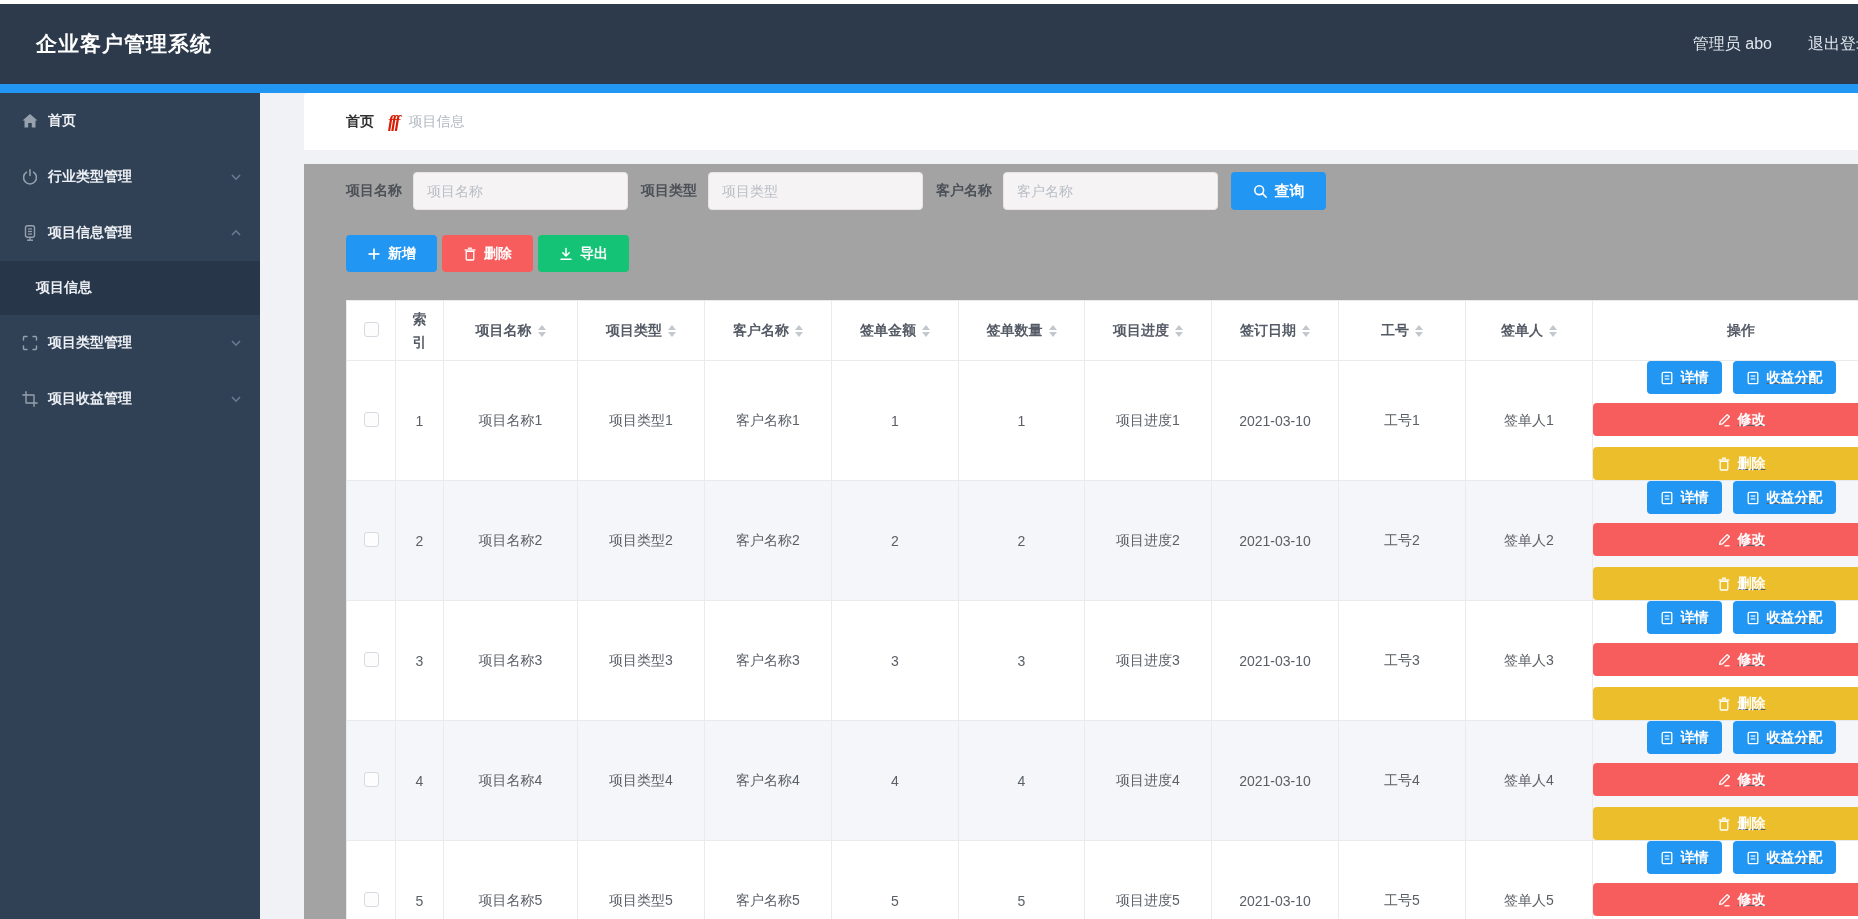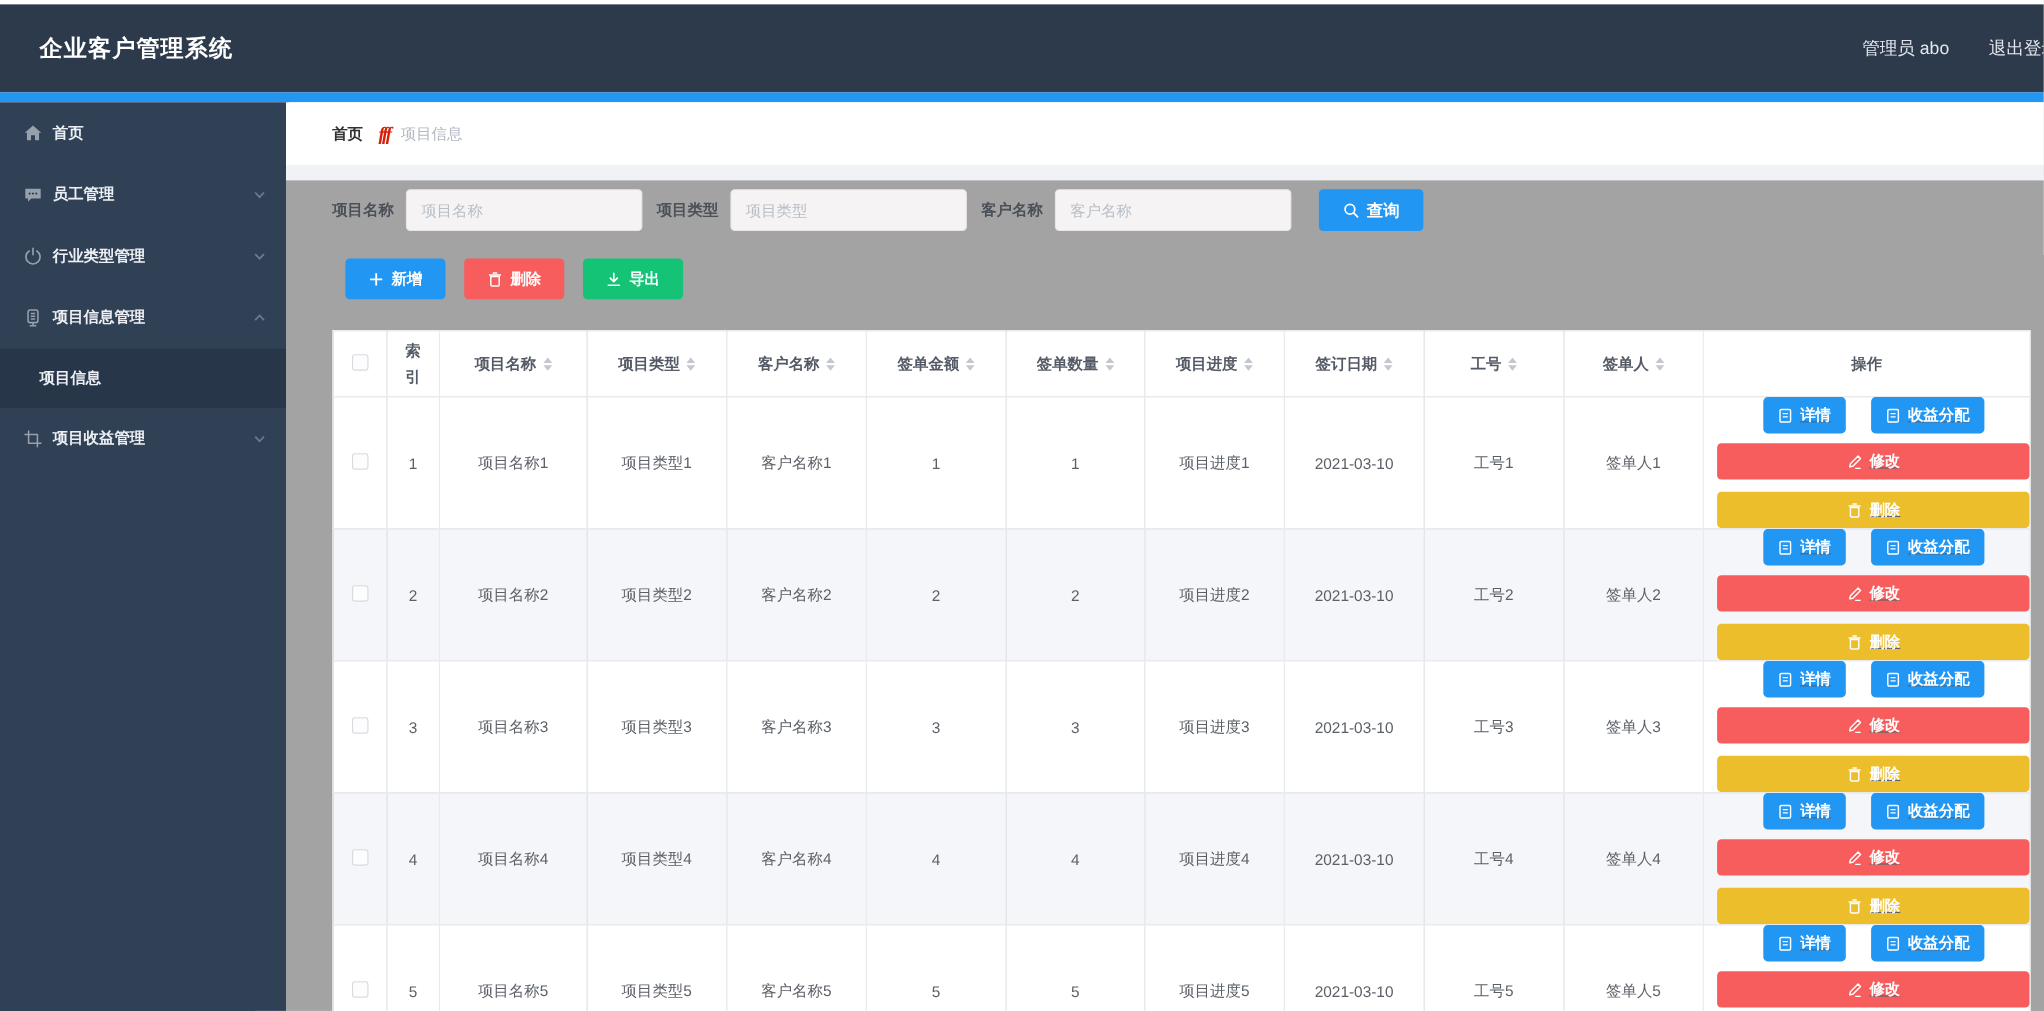--- a/index.html
+++ b/index.html
@@ -8,21 +8,21 @@
 
   
   .top-white { height:4px; background:#ffffff; }
   .topbar { height:80px; background:#2d3a4b; display:flex; align-items:center; justify-content:space-between; padding-left:36px; overflow:hidden; }
   .app-title { color:#ffffff; font-size:21px; font-weight:bold; letter-spacing:1px; }
   .topbar-right { display:flex; align-items:center; gap:36px; color:#e3e8ee; font-size:16px; margin-right:-14px; white-space:nowrap; }
   .topbar-right span { cursor:pointer; }
   .accent-bar { height:9px; background:#2196f3; }
 
   
-  .layout { display:flex; height:826px; }
+  .layout { display:flex; height:826px;gap:44px; }
 
   
   .sidebar { width:260px; flex-shrink:0; background:#304156; color:#e9edf2; }
   .menu-item { height:56px; display:flex; align-items:center; padding:0 18px 0 21px; font-size:14px; font-weight:bold; cursor:pointer; }
   .menu-item .mi-icon { width:18px; height:18px; margin-right:9px; color:#97a1ad; flex-shrink:0; display:inline-flex; }
   .menu-item .mi-label { flex:1; color:#eceff3; }
   .menu-item .chevron { width:12px; height:12px; color:#6b7a90; display:inline-flex; }
   .chevron.up svg { transform:rotate(180deg); }
   .submenu { background:#283649; }
   .submenu-item { height:54px; display:flex; align-items:center; padding-left:36px; font-size:14px; font-weight:bold; color:#eceff3; cursor:pointer; }
@@ -34,21 +34,21 @@
   .bc-sep { color:#d81e06; font-weight:bold; font-style:italic; font-family:"Liberation Serif","DejaVu Serif",serif; font-size:17px; margin:0 10px 0 14px; letter-spacing:-2px; }
   .bc-current { color:#b1b8c2; }
   .content-gap { height:14px; background:#f0f2f5; flex-shrink:0; }
   .main-card { background:#a3a3a3; flex:1; padding:8px 13px 0 42px; overflow:hidden; }
 
   
   .filter-row { display:flex; align-items:center; }
   .filter-label { font-size:14px; font-weight:bold; color:#4c5158; margin-right:11px; white-space:nowrap; }
   .filter-input { width:215px; height:38px; background:#f5f3f3; border:1px solid #e9e5e5; border-radius:4px; padding:0 13px; font-size:14px; color:#606266; margin-right:13px; outline:none; font-family:inherit; }
   .filter-input::placeholder { color:#b9bec6; }
-  .btn { display:inline-flex; align-items:center; justify-content:center; gap:7px; border:none; border-radius:4px; color:#fff; font-size:14px; font-weight:bold; cursor:pointer; font-family:inherit;margin-left:12px; }
+  .btn { display:inline-flex; align-items:center; justify-content:center; gap:7px; border:none; border-radius:4px; color:#fff; font-size:14px; font-weight:bold; cursor:pointer; font-family:inherit; }
   .btn-search { width:95px; height:38px; background:#2196f3; font-size:15px; }
   .blue   { background:#2196f3; }
   .red    { background:#f85d5d; }
   .green  { background:#15c377; }
   .yellow { background:#ecbe2c; }
 
   
   .toolbar { margin-top:25px; display:flex; gap:5px; }
   .btn-tool { height:37px; padding:0 21px; font-size:14px; }
 
@@ -91,36 +91,20 @@
     <div class="menu-item">
       <span class="mi-icon">
         <svg viewBox="0 0 18 18" width="18" height="18">
             <path d="M9 2 L16.5 8.6 H14.5 V15.5 H10.8 V11 H7.2 V15.5 H3.5 V8.6 H1.5 Z" fill="currentColor"></path>
           </svg>
       </span>
       <span class="mi-label">首页</span>
     </div>
 
 
-    <div class="menu-item">
-      <span class="mi-icon">
-        <svg viewBox="0 0 18 18" width="18" height="18">
-            <path d="M2 3.5 h14 v9 h-8.5 l-3 3 v-3 H2 Z" fill="currentColor"></path>
-            <circle cx="6" cy="8" r="1" fill="#304156"></circle>
-            <circle cx="9" cy="8" r="1" fill="#304156"></circle>
-            <circle cx="12" cy="8" r="1" fill="#304156"></circle>
-          </svg>
-      </span>
-      <span class="mi-label">员工管理</span>
-      <span class="chevron">
-          <svg viewBox="0 0 12 12" width="12" height="12">
-            <polyline points="2,4 6,8.2 10,4" fill="none" stroke="currentColor" stroke-width="1.6"></polyline>
-          </svg>
-        </span>
-    </div>
 
 
     <div class="menu-item">
       <span class="mi-icon">
         <svg viewBox="0 0 18 18" width="18" height="18">
             <path d="M5.5 4.2 A6.4 6.4 0 1 0 12.5 4.2" fill="none" stroke="currentColor" stroke-width="1.5" stroke-linecap="round"></path>
             <line x1="9" y1="1.8" x2="9" y2="7.5" stroke="currentColor" stroke-width="1.5" stroke-linecap="round"></line>
           </svg>
       </span>
       <span class="mi-label">行业类型管理</span>
@@ -149,20 +133,33 @@
           </svg>
         </span>
     </div>
 
     <div class="submenu">
       <div class="submenu-item">
         <span>项目信息</span>
       </div>
     </div>
 
+    <div class="menu-item">
+      <span class="mi-icon">
+        <svg viewBox="0 0 18 18" width="18" height="18">
+            <path d="M2.5 6 V3.5 a1 1 0 0 1 1-1 H6 M12 2.5 h2.5 a1 1 0 0 1 1 1 V6 M15.5 12 v2.5 a1 1 0 0 1 -1 1 H12 M6 15.5 H3.5 a1 1 0 0 1 -1-1 V12" fill="none" stroke="currentColor" stroke-width="1.4" stroke-linecap="round"></path>
+          </svg>
+      </span>
+      <span class="mi-label">项目类型管理</span>
+      <span class="chevron">
+          <svg viewBox="0 0 12 12" width="12" height="12">
+            <polyline points="2,4 6,8.2 10,4" fill="none" stroke="currentColor" stroke-width="1.6"></polyline>
+          </svg>
+        </span>
+    </div>
 
     <div class="menu-item">
       <span class="mi-icon">
         <svg viewBox="0 0 18 18" width="18" height="18">
             <path d="M5 1.8 V13 H16.2 M1.8 5 H13 V16.2" fill="none" stroke="currentColor" stroke-width="1.4" stroke-linecap="round" stroke-linejoin="round"></path>
           </svg>
       </span>
       <span class="mi-label">项目收益管理</span>
       <span class="chevron">
           <svg viewBox="0 0 12 12" width="12" height="12">

